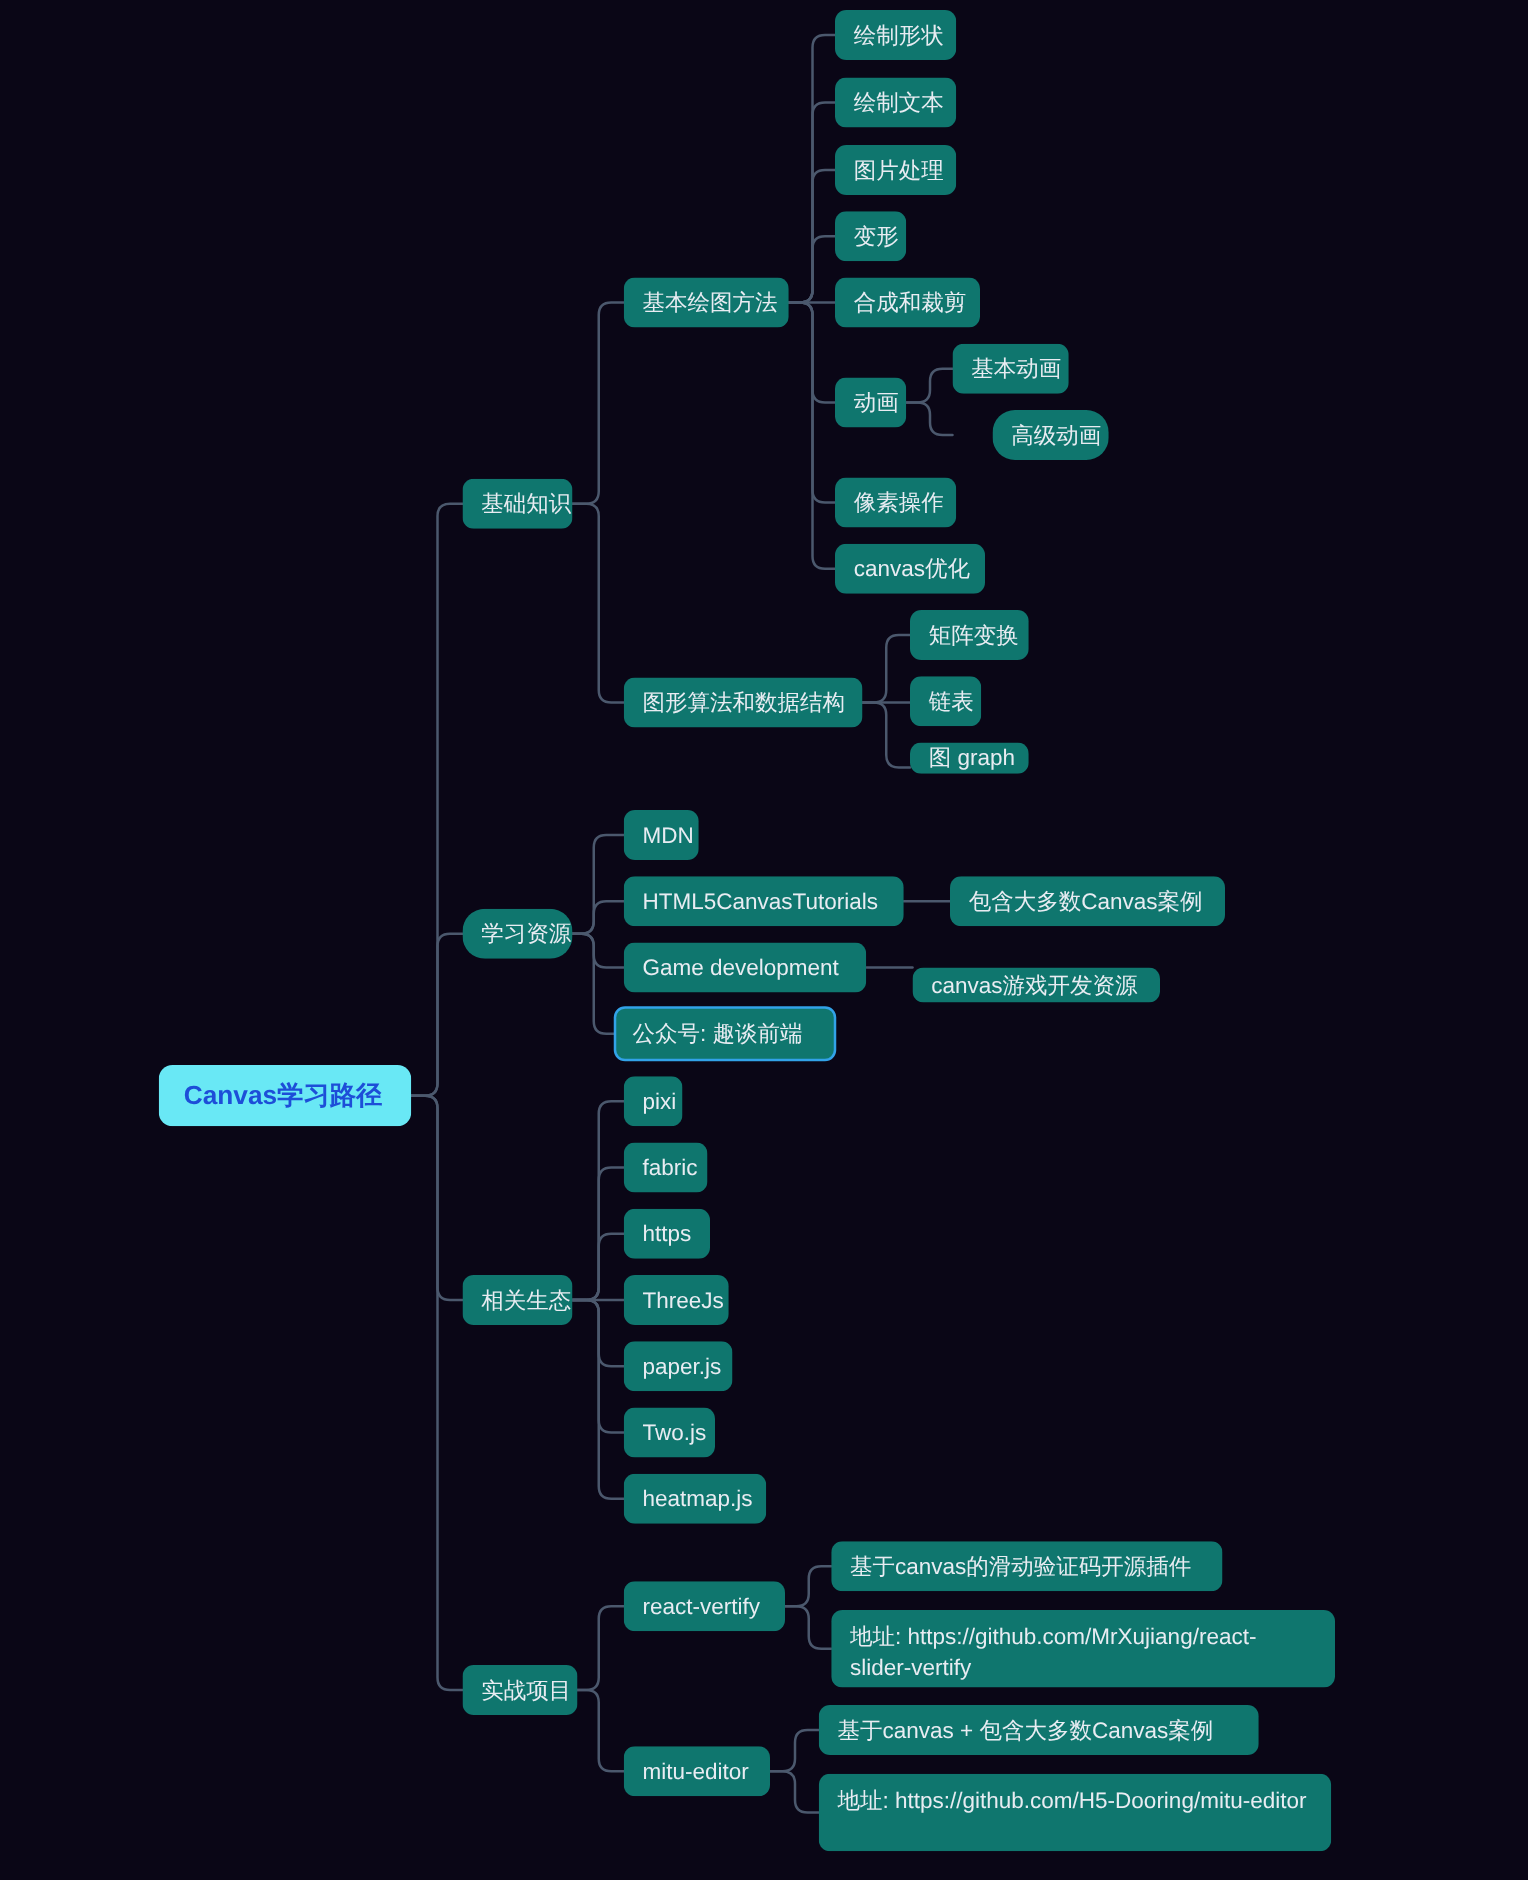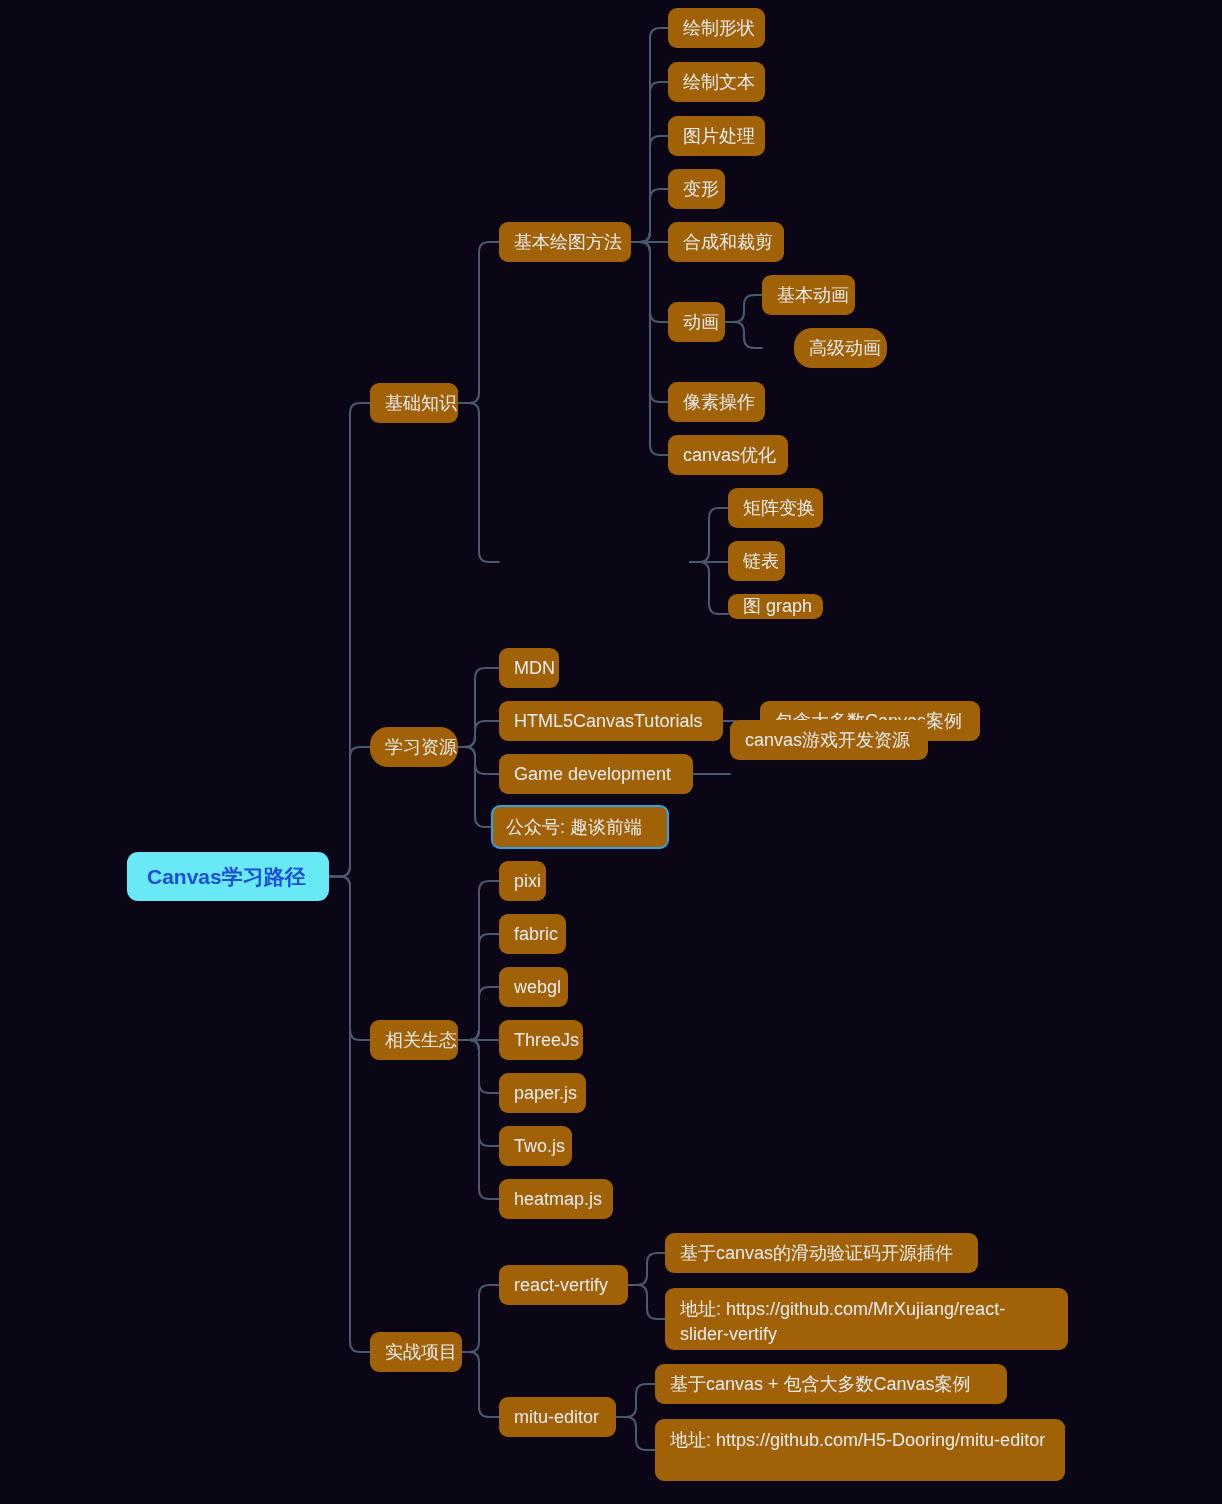--- a/index.html
+++ b/index.html
@@ -19,21 +19,21 @@
   #edges {
     position: absolute;
     left: 0; top: 0;
     width: 1222px; height: 1504px;
     pointer-events: none;
   }
   .node {
     position: absolute;
     display: flex;
     align-items: center;
-    background: #a16207;
+    background: #0f766e;
     color: #e8ecf2;
     border-radius: 9px;
     padding: 0 13px;
     font-size: 18px;
     line-height: 25px;
     white-space: nowrap;
     border: 2px solid transparent;
   }
   .node.wrap {
     white-space: normal;
@@ -96,42 +96,43 @@
       <path d="M 628 1285 L 637 1285 Q 647 1285 647 1295 L 647 1309 Q 647 1319 657 1319 L 665 1319" fill="none" stroke="#4b586d" stroke-width="2" stroke-linecap="round"></path>
       <path d="M 616 1417 L 626 1417 Q 636 1417 636 1407 L 636 1394 Q 636 1384 646 1384 L 655 1384" fill="none" stroke="#4b586d" stroke-width="2" stroke-linecap="round"></path>
       <path d="M 616 1417 L 626 1417 Q 636 1417 636 1427 L 636 1440 Q 636 1450 646 1450 L 655 1450" fill="none" stroke="#4b586d" stroke-width="2" stroke-linecap="round"></path>
     </svg>
 <div class="node root" style="left: 127px; top: 852px; width: 202px; height: 49px;">Canvas学习路径</div>
     <div class="node" style="left: 370px; top: 383px; width: 88px; height: 40px;">基础知识</div>
     <div class="node" style="left: 370px; top: 727px; width: 88px; height: 40px; border-radius: 18px;">学习资源</div>
     <div class="node" style="left: 370px; top: 1020px; width: 88px; height: 40px;">相关生态</div>
     <div class="node" style="left: 370px; top: 1332px; width: 92px; height: 40px;">实战项目</div>
     <div class="node" style="left: 499px; top: 222px; width: 132px; height: 40px;">基本绘图方法</div>
+    <div class="node" style="left: 499px; top: 542px; width: 191px; height: 40px;">图形算法和数据结构</div>
     <div class="node" style="left: 668px; top: 8px; width: 97px; height: 40px;">绘制形状</div>
     <div class="node" style="left: 668px; top: 62px; width: 97px; height: 40px;">绘制文本</div>
     <div class="node" style="left: 668px; top: 116px; width: 97px; height: 40px;">图片处理</div>
     <div class="node" style="left: 668px; top: 169px; width: 57px; height: 40px;">变形</div>
     <div class="node" style="left: 668px; top: 222px; width: 116px; height: 40px;">合成和裁剪</div>
     <div class="node" style="left: 668px; top: 302px; width: 57px; height: 40px;">动画</div>
     <div class="node" style="left: 762px; top: 275px; width: 93px; height: 40px;">基本动画</div>
     <div class="node" style="left: 794px; top: 328px; width: 93px; height: 40px; border-radius: 18px;">高级动画</div>
     <div class="node" style="left: 668px; top: 382px; width: 97px; height: 40px;">像素操作</div>
     <div class="node" style="left: 668px; top: 435px; width: 120px; height: 40px;">canvas优化</div>
     <div class="node" style="left: 728px; top: 488px; width: 95px; height: 40px;">矩阵变换</div>
     <div class="node" style="left: 728px; top: 541px; width: 57px; height: 40px;">链表</div>
     <div class="node" style="left: 728px; top: 594px; width: 95px; height: 25px;">图 graph</div>
     <div class="node" style="left: 499px; top: 648px; width: 60px; height: 40px;">MDN</div>
     <div class="node" style="left: 499px; top: 701px; width: 224px; height: 40px;">HTML5CanvasTutorials</div>
     <div class="node" style="left: 760px; top: 701px; width: 220px; height: 40px;">包含大多数Canvas案例</div>
     <div class="node" style="left: 499px; top: 754px; width: 194px; height: 40px;">Game development</div>
-    <div class="node" style="left: 730px; top: 720px; width: 198px; height: 40px;">canvas游戏开发资源</div>
+    <div class="node" style="left: 730px; top: 774px; width: 198px; height: 28px;">canvas游戏开发资源</div>
     <div class="node selected" style="left: 491px; top: 805px; width: 178px; height: 44px;">公众号: 趣谈前端</div>
     <div class="node" style="left: 499px; top: 861px; width: 47px; height: 40px;">pixi</div>
     <div class="node" style="left: 499px; top: 914px; width: 67px; height: 40px;">fabric</div>
-    <div class="node" style="left: 499px; top: 967px; width: 69px; height: 40px;">webgl</div>
+    <div class="node" style="left: 499px; top: 967px; width: 69px; height: 40px;">https</div>
     <div class="node" style="left: 499px; top: 1020px; width: 84px; height: 40px;">ThreeJs</div>
     <div class="node" style="left: 499px; top: 1073px; width: 87px; height: 40px;">paper.js</div>
     <div class="node" style="left: 499px; top: 1126px; width: 73px; height: 40px;">Two.js</div>
     <div class="node" style="left: 499px; top: 1179px; width: 114px; height: 40px;">heatmap.js</div>
     <div class="node" style="left: 499px; top: 1265px; width: 129px; height: 40px;">react-vertify</div>
     <div class="node" style="left: 665px; top: 1233px; width: 313px; height: 40px;">基于canvas的滑动验证码开源插件</div>
     <div class="node wrap" style="left: 665px; top: 1288px; width: 403px; height: 62px;">地址: https://github.com/MrXujiang/react-slider-vertify</div>
     <div class="node" style="left: 499px; top: 1397px; width: 117px; height: 40px;">mitu-editor</div>
     <div class="node" style="left: 655px; top: 1364px; width: 352px; height: 40px;">基于canvas + 包含大多数Canvas案例</div>
     <div class="node wrap" style="left: 655px; top: 1419px; width: 410px; height: 62px;">地址: https://github.com/H5-Dooring/mitu-editor</div>

